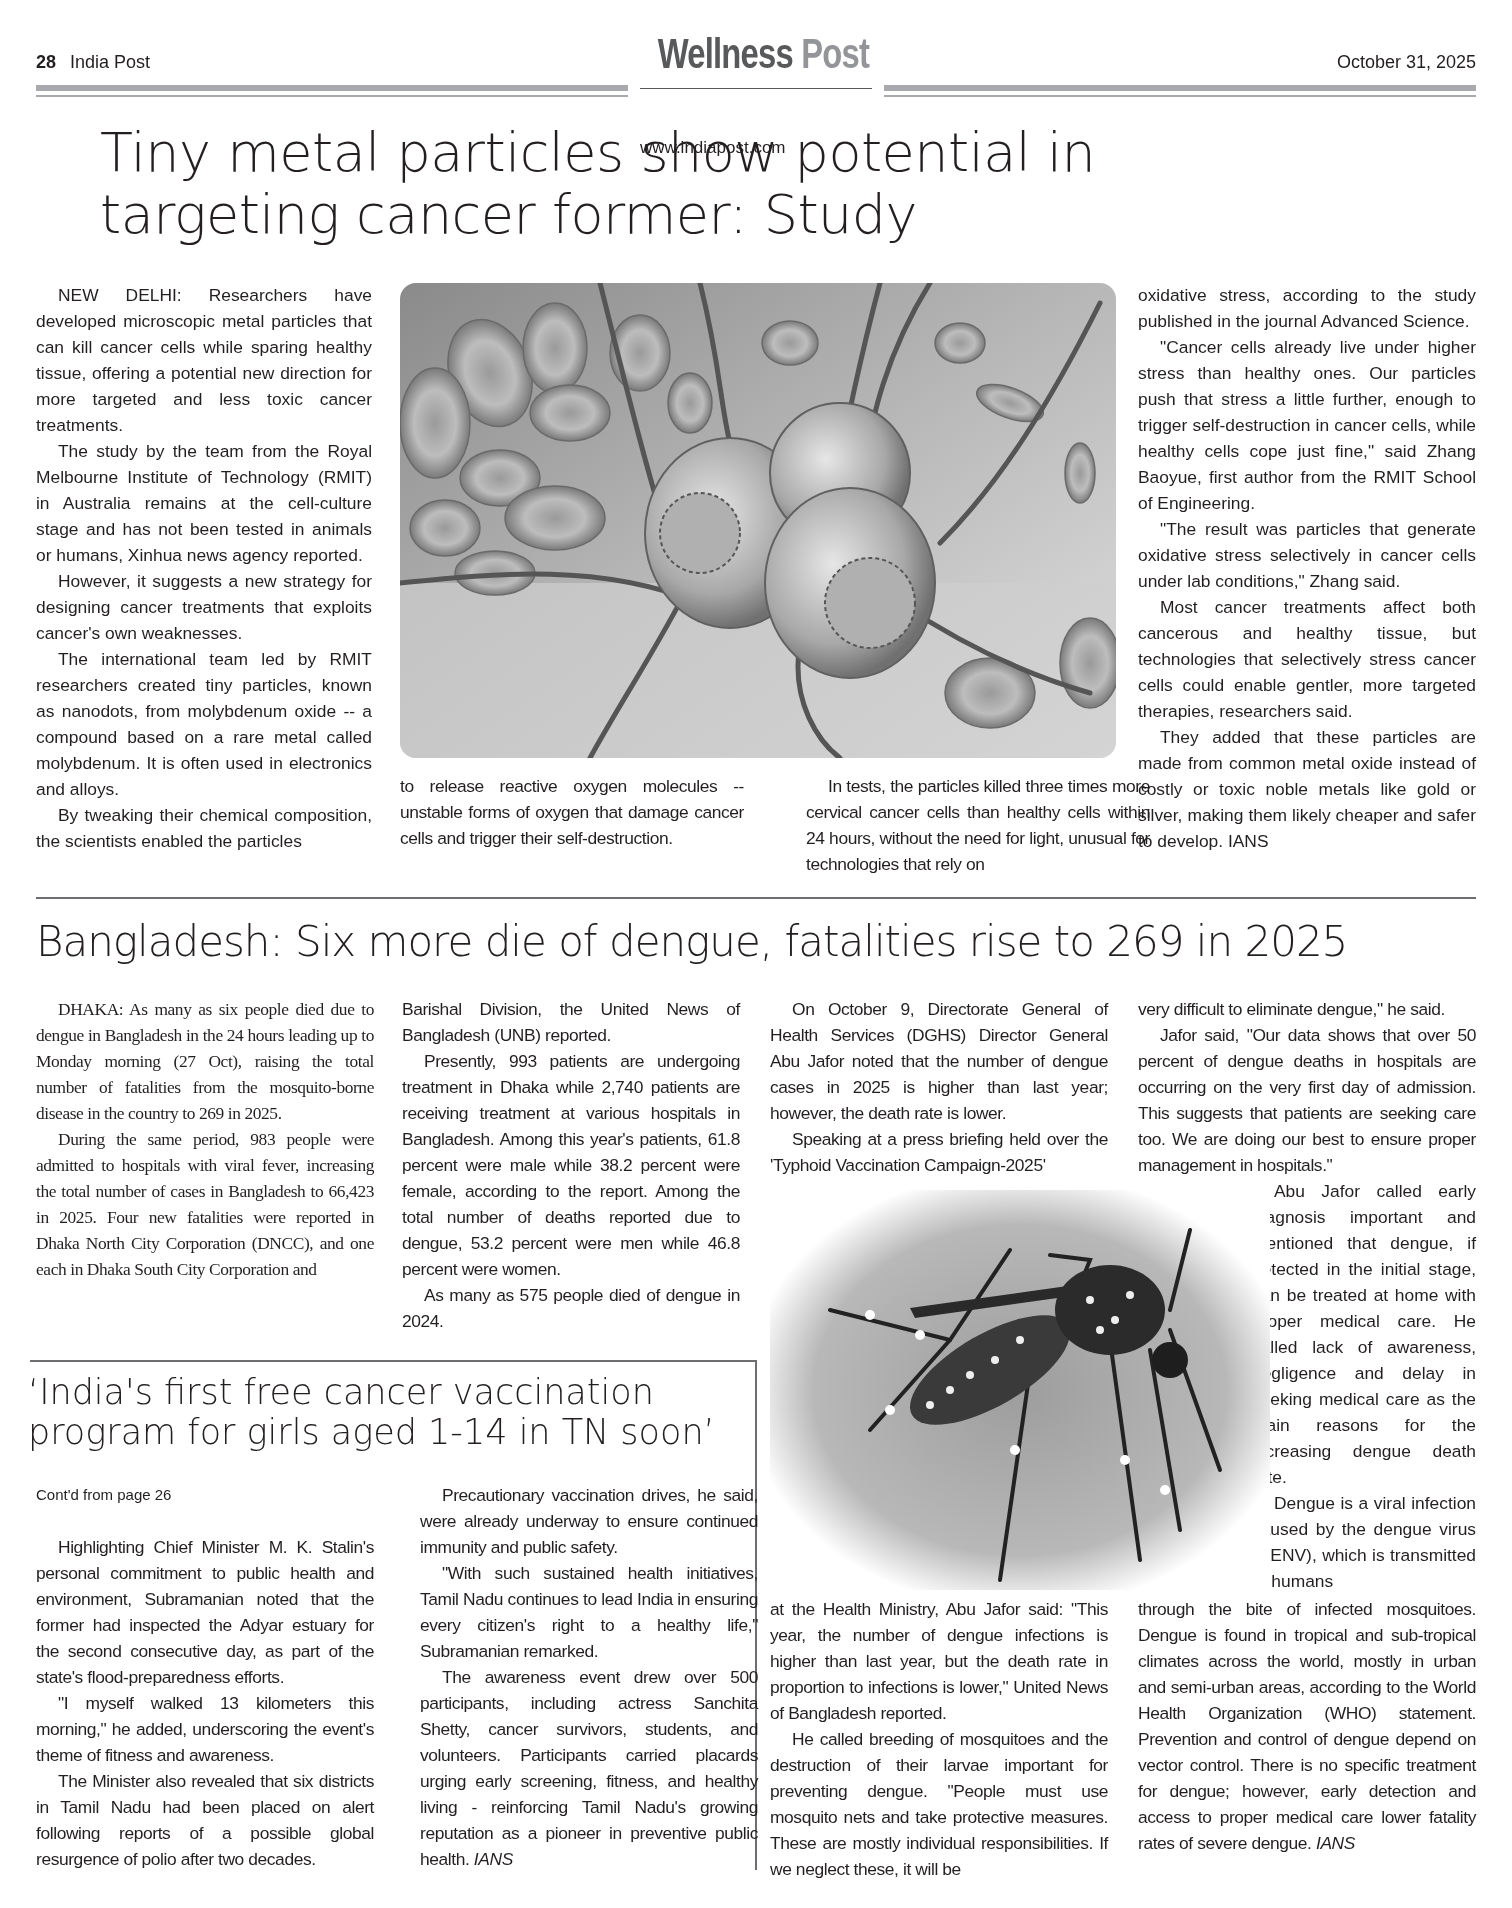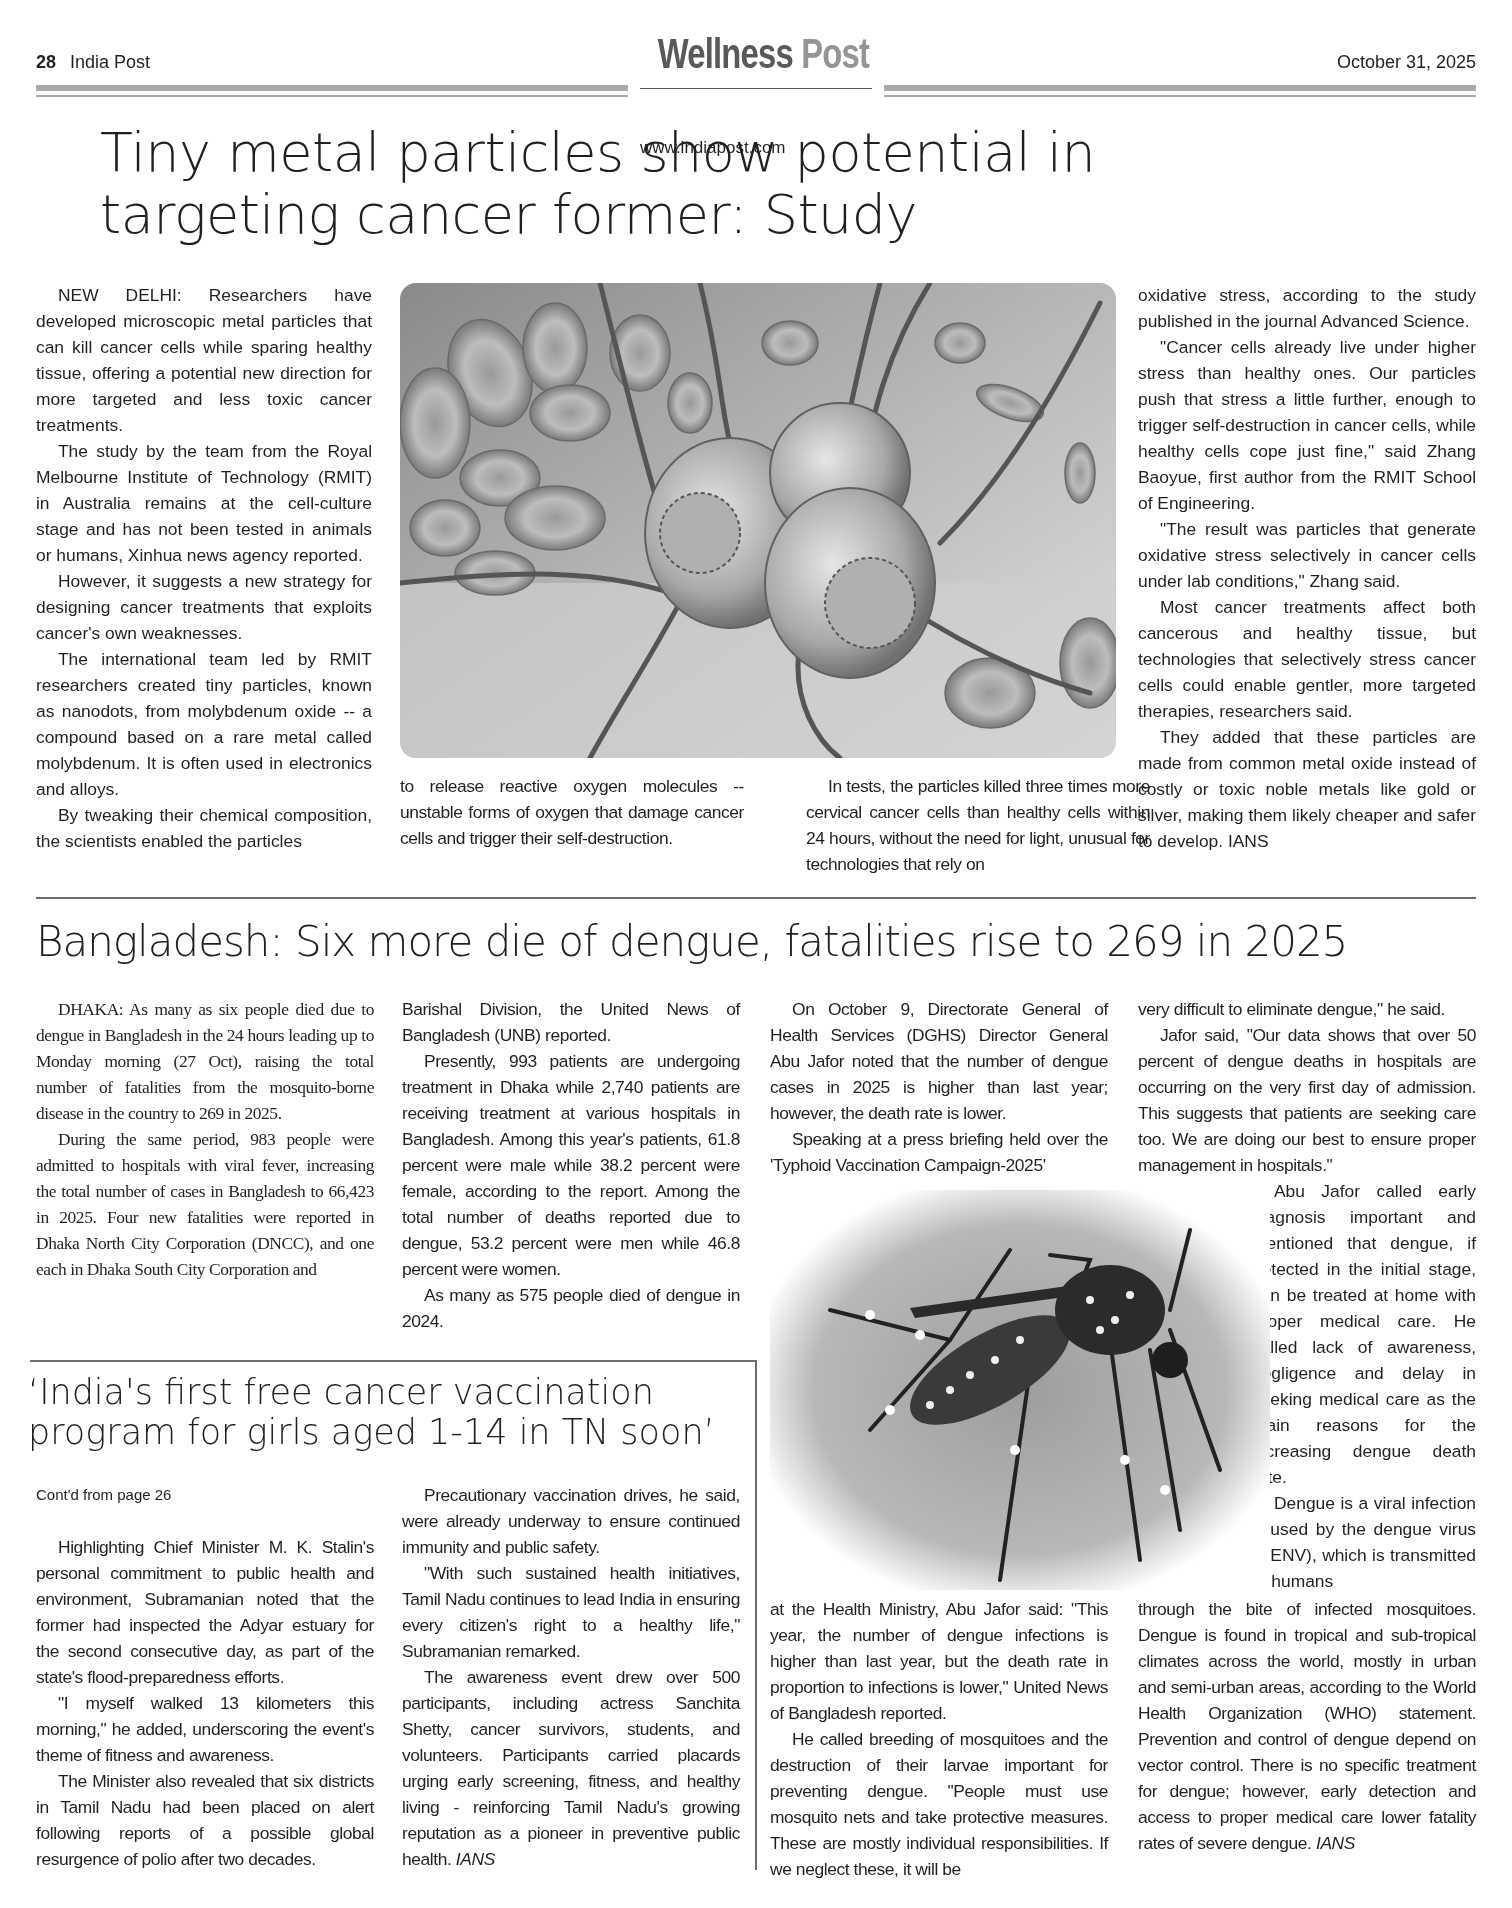--- a/index.html
+++ b/index.html
@@ -229,17 +229,17 @@
   <div>‘India's first free cancer vaccination</div>
   <div>program for girls aged 1-14 in TN soon’</div>
 </div>
 <div class="abs cont">Cont'd from page 26</div>
 
 <div class="abs col narrow" style="left:36px;top:1534px;width:338px;">
   <p>Highlighting Chief Minister M. K. Stalin's personal commitment to public health and environment, Subramanian noted that the former had inspected the Adyar estuary for the second consecutive day, as part of the state's flood-preparedness efforts.</p>
   <p>"I myself walked 13 kilometers this morning," he added, underscoring the event's theme of fitness and awareness.</p>
   <p>The Minister also revealed that six districts in Tamil Nadu had been placed on alert following reports of a possible global resurgence of polio after two decades.</p>
 </div>
-<div class="abs col narrow" style="left:402px;top:1482px;width:338px;">
+<div class="abs col narrow" style="left:420px;top:1482px;width:338px;">
   <p>Precautionary vaccination drives, he said, were already underway to ensure continued immunity and public safety.</p>
   <p>"With such sustained health initiatives, Tamil Nadu continues to lead India in ensuring every citizen's right to a healthy life," Subramanian remarked.</p>
   <p><span>The awareness event drew over 500 participants, including actress Sanchita Shetty, cancer survivors, students, and volunteers. Participants carried placards urging early screening, fitness, and healthy living - reinforcing Tamil Nadu's growing reputation as a pioneer in preventive public health.</span> <span class="ital">IANS</span></p>
 </div>
 
 </body></html>

